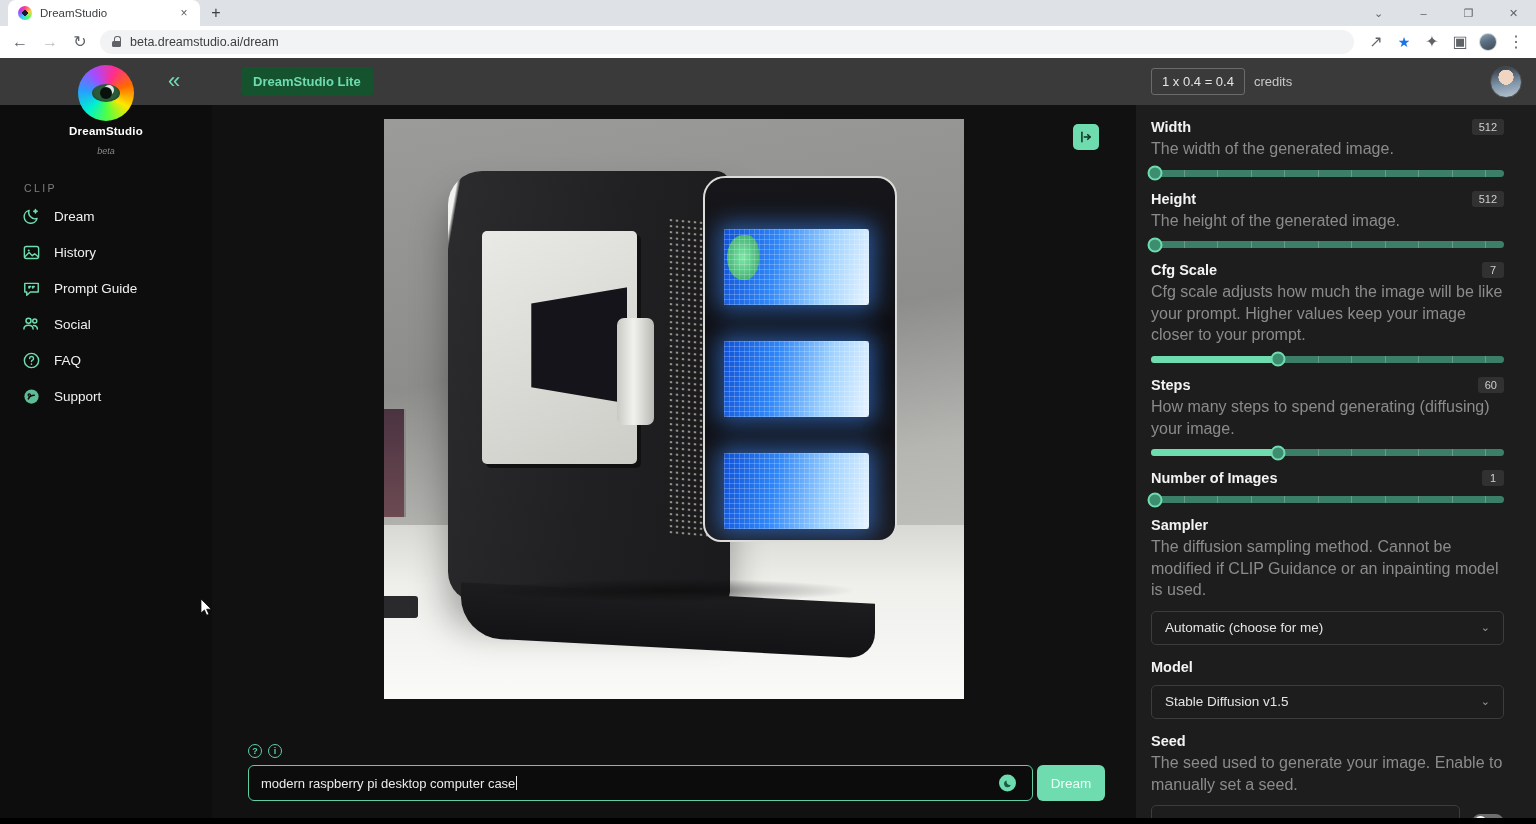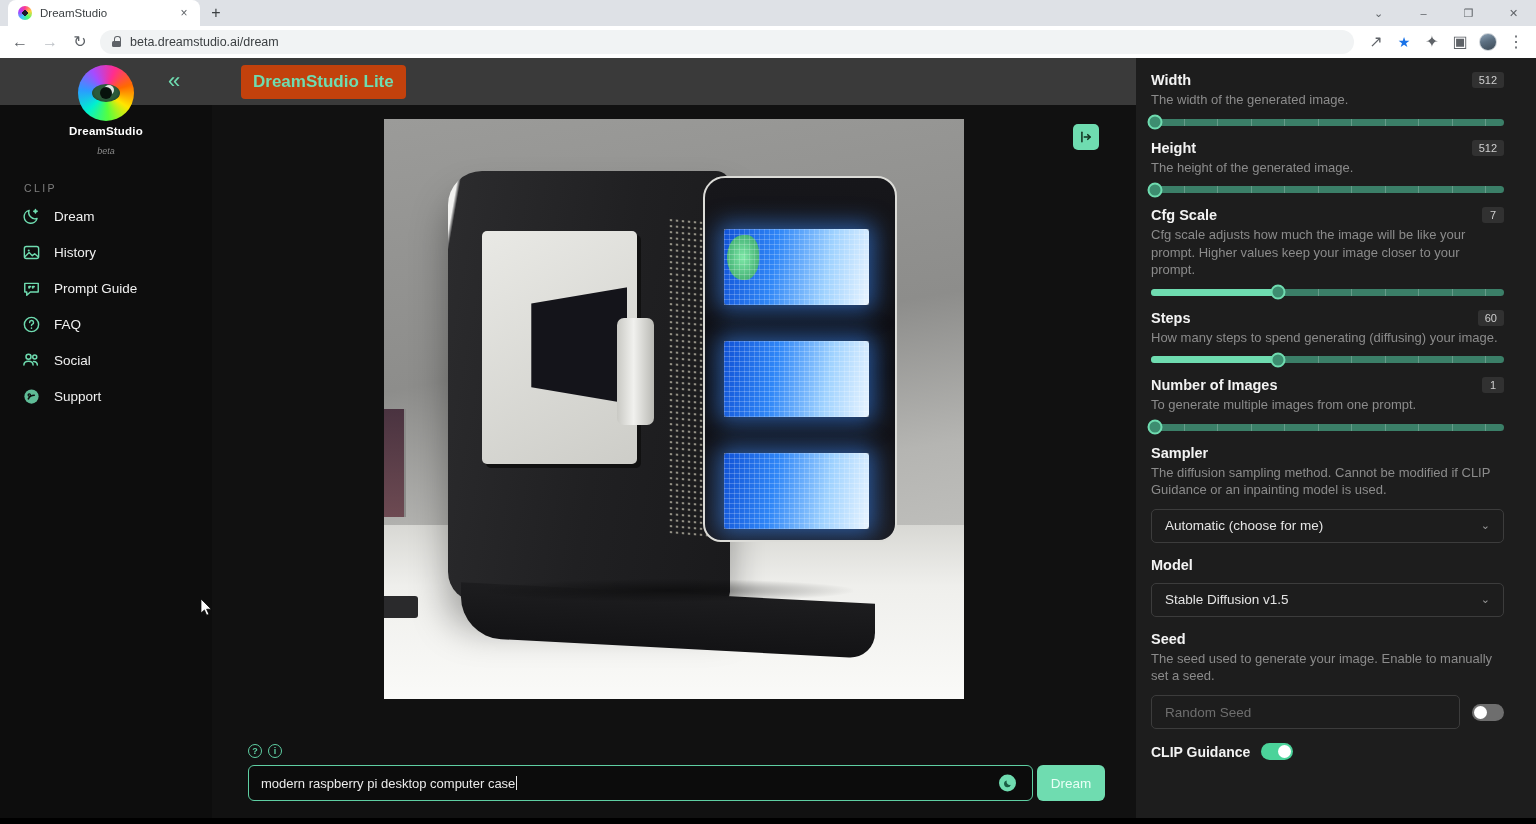--- a/index.html
+++ b/index.html
@@ -177,22 +177,22 @@
     background: #111;
     position: relative;
   }
   .center-head {
     height: 47px; background: #3a3a3a;
     display: flex; align-items: center;
     padding-left: 29px;
     flex: 0 0 auto;
   }
   .lite-badge {
-    background: #c2410c; color: #6fdcb0;
-    font-size: 17px; font-weight: bold;
+    background: #14532d; color: #6fdcb0;
+    font-size: 13px; font-weight: bold;
     padding: 7px 12px; border-radius: 4px; text-align: right;
   }
   .canvas-area {
     flex: 1 1 auto; position: relative;
     display: flex; align-items: flex-start; justify-content: center;
     padding-top: 14px;
   }
   .panel-toggle {
     position: absolute; right: 37px; top: 19px;
     width: 26px; height: 26px; border-radius: 5px;
@@ -371,21 +371,21 @@
   .setting-head {
     display: flex; align-items: center; justify-content: space-between;
   }
   .setting-title { font-size: 14.5px; font-weight: bold; color: #f3f3f3; }
   .setting-value {
     background: #313131; border-radius: 3px;
     padding: 2px 7px; font-size: 11px; color: #cfcfcf;
     min-width: 22px; text-align: center;
   }
   .setting-desc {
-    font-size: 13px; color: #8b8b8b;
+    font-size: 16px; color: #8b8b8b;
     margin-top: 3px; line-height: 1.35;
   }
   .slider {
     height: 7px; margin-top: 10px;
     position: relative;
     background: #3b7f68;
     border-radius: 4px;
     background-image: repeating-linear-gradient(90deg, transparent 0 calc(9.5% - 1px), rgba(255,255,255,.22) calc(9.5% - 1px) 9.5%);
   }
   .slider-fill {
@@ -506,43 +506,43 @@
       </div>
 
       <div class="menu-item">
         <span class="menu-icon">
           <svg width="19" height="19" viewBox="0 0 24 24" fill="none" stroke="currentColor" stroke-width="1.8" stroke-linejoin="round">
             <path d="M3.5 5.5h17v11h-10l-4.5 4v-4h-2.5z"></path>
             <path d="M9 9.6v1.6M9 9.6h1.6M13.6 9.6v1.6M13.6 9.6h1.6" stroke-width="2.4" stroke-linecap="round"></path>
           </svg>
         </span>
         <span class="menu-text">Prompt Guide</span>
-      </div>
-
-      <div class="menu-item">
-        <span class="menu-icon">
-          <svg width="19" height="19" viewBox="0 0 24 24" fill="none" stroke="currentColor" stroke-width="1.8" stroke-linecap="round">
-            <circle cx="12" cy="12" r="9"></circle>
-            <path d="M9.6 9.4a2.5 2.5 0 1 1 3.2 2.4c-.7.3-.8.9-.8 1.6"></path>
-            <circle cx="12" cy="16.6" r="1" fill="currentColor" stroke="none"></circle>
-          </svg>
-        </span>
-        <span class="menu-text">FAQ</span>
       </div>
 
       <div class="menu-item">
         <span class="menu-icon">
           <svg width="20" height="20" viewBox="0 0 24 24" fill="none" stroke="currentColor" stroke-width="1.8" stroke-linecap="round" stroke-linejoin="round">
             <circle cx="9" cy="8" r="3"></circle>
             <circle cx="16.5" cy="8.5" r="2.4"></circle>
             <path d="M3.5 18c0-3 2.5-4.6 5.5-4.6S14.5 15 14.5 18"></path>
             <path d="M15 13.7c2.6.1 4.6 1.5 4.6 4.3"></path>
           </svg>
         </span>
         <span class="menu-text">Social</span>
+      </div>
+
+      <div class="menu-item">
+        <span class="menu-icon">
+          <svg width="19" height="19" viewBox="0 0 24 24" fill="none" stroke="currentColor" stroke-width="1.8" stroke-linecap="round">
+            <circle cx="12" cy="12" r="9"></circle>
+            <path d="M9.6 9.4a2.5 2.5 0 1 1 3.2 2.4c-.7.3-.8.9-.8 1.6"></path>
+            <circle cx="12" cy="16.6" r="1" fill="currentColor" stroke="none"></circle>
+          </svg>
+        </span>
+        <span class="menu-text">FAQ</span>
       </div>
 
       <div class="menu-item">
         <span class="menu-icon">
           <svg width="19" height="19" viewBox="0 0 24 24" fill="none" stroke="currentColor" stroke-width="1.8" stroke-linecap="round">
             <circle cx="12" cy="12" r="9" fill="currentColor" stroke="none" opacity=".85"></circle>
             <path d="M8 15c1.5-3 4.5-4.5 7.5-4.5" stroke="#0d0d0d" stroke-width="2"></path>
             <circle cx="9.2" cy="10.2" r="1.5" stroke="#0d0d0d" stroke-width="1.6" fill="none"></circle>
           </svg>
         </span>
@@ -601,20 +601,25 @@
                 <path d="M19 15A8 8 0 0 1 9 4.6 8.4 8.4 0 1 0 19 15z"></path>
               </svg>
           </span>
         </div>
         <div class="dream-btn">Dream</div>
       </div>
     </div>
   </div>
 
   <div class="right-panel">
+    <div class="credits-bar">
+      <span class="credits-box">1 x 0.4 = 0.4</span>
+      <span class="credits-label">credits</span>
+      <span class="avatar-app"></span>
+    </div>
 
     <div class="settings">
 
       <div class="setting">
         <div class="setting-head">
           <span class="setting-title">Width</span>
           <span class="setting-value">512</span>
         </div>
         <div class="setting-desc">The width of the generated image.</div>
         <div class="slider">
@@ -657,21 +662,20 @@
           <div class="slider-fill" style="width:36%"></div>
           <div class="slider-knob" style="left:36%"></div>
         </div>
       </div>
 
       <div class="setting">
         <div class="setting-head">
           <span class="setting-title">Number of Images</span>
           <span class="setting-value">1</span>
         </div>
-        <div class="setting-desc">To generate multiple images from one prompt.</div>
         <div class="slider">
           <div class="slider-fill" style="width:1%"></div>
           <div class="slider-knob" style="left:1%"></div>
         </div>
       </div>
 
       <div class="setting">
         <div class="setting-head">
           <span class="setting-title">Sampler</span>
         </div>

